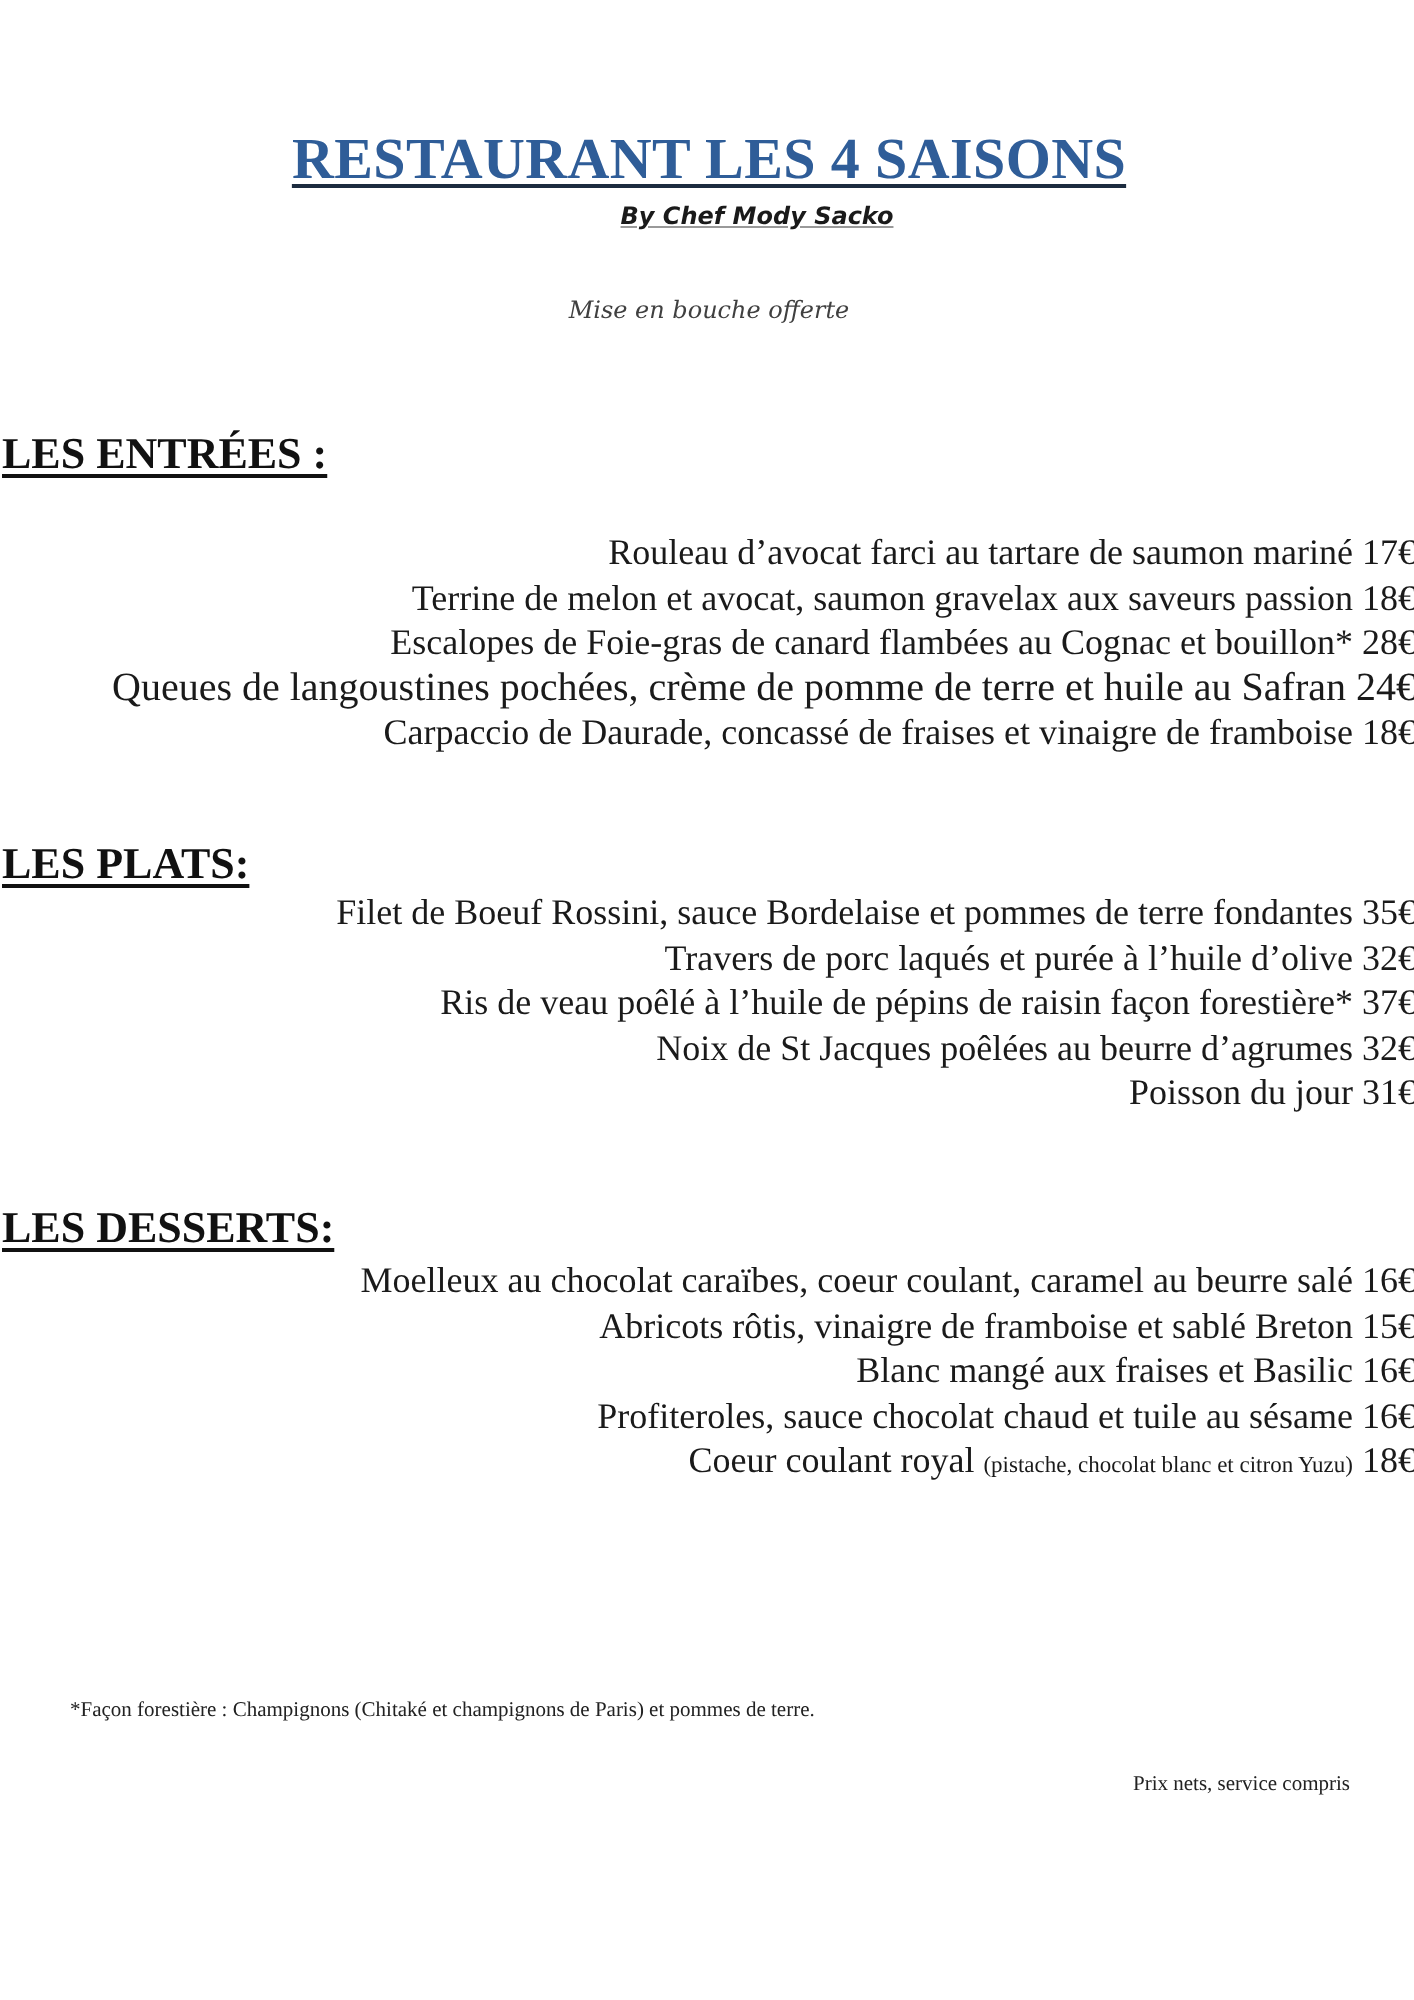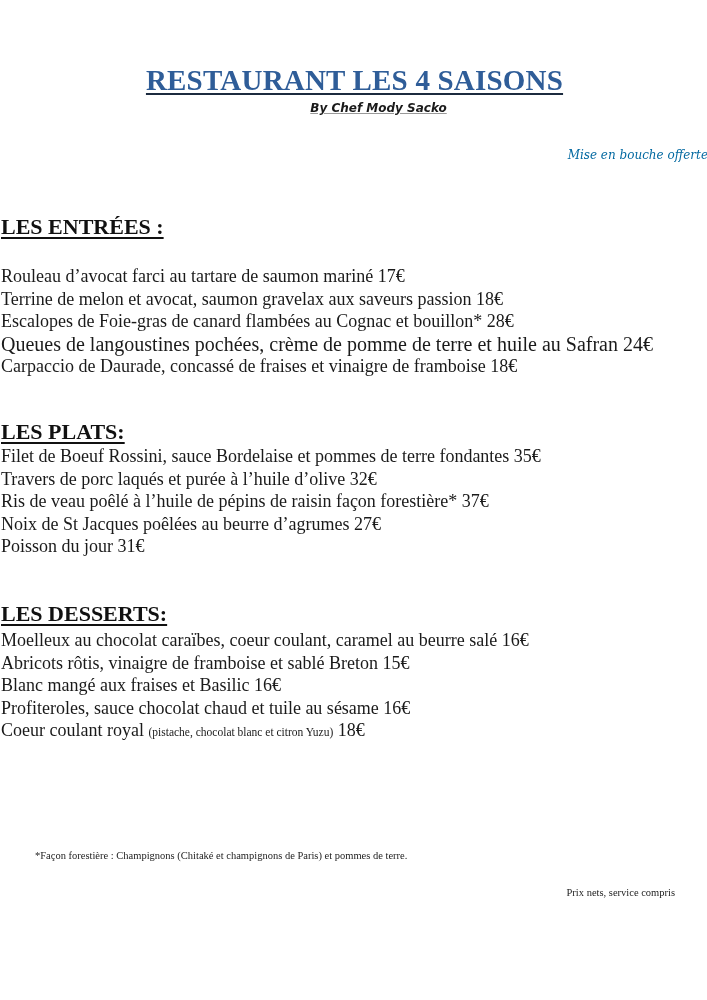--- a/index.html
+++ b/index.html
@@ -10,29 +10,29 @@
       font-family: "Liberation Serif", "DejaVu Serif", serif; font-weight: bold;
       font-size: 29px; color: #2f5d98; text-decoration: underline; text-decoration-thickness: 2px;
       text-underline-offset: 3px; text-decoration-color: #1c2b3f; letter-spacing: 0.2px;
     }
     .chef {
       position: absolute; left: 0; width: 707px; top: 101px; text-align: center;
       font-family: "DejaVu Sans", sans-serif; font-style: italic; font-weight: bold;
       font-size: 12px; color: #1a1a1a; text-decoration: underline; text-decoration-color: #999; margin-left: 24px;
     }
     .amuse {
-      position: absolute; left: 0; width: 707px; top: 148px; text-align: right;
-      font-family: "DejaVu Serif", serif; font-style: italic; font-size: 12px; color: #0369a1;
+      position: absolute; left: 0; width: 707px; top: 148px; text-align: center;
+      font-family: "DejaVu Serif", serif; font-style: italic; font-size: 12px; color: #404040;
     }
     .section-heading {
       position: absolute; left: 0; width: 707px; text-align: left;
       font-family: "Liberation Serif", serif; font-weight: bold; font-size: 22px;
       text-decoration: underline; text-underline-offset: 3px; color: #111;
     }
-    .items { position: absolute; left: 0; width: 707px; text-align: left; }
+    .items { position: absolute; left: 0; width: 707px; text-align: right; }
     .item {
       font-family: "Liberation Serif", serif; font-size: 18px; line-height: 22.5px;
       color: #1a1a1a; white-space: nowrap;
     }
     .item.small { font-size: 20px; }
     .item .note { font-size: 11.5px; }
     .footnotes {
       position: absolute; left: 34px; top: 849px;
       font-family: "Liberation Serif", serif; font-size: 10.5px; line-height: 13px; color: #222;
     }
@@ -57,21 +57,21 @@
     <div class="item">Escalopes de Foie-gras de canard flambées au Cognac et bouillon*  28€</div>
     <div class="item small">Queues de langoustines pochées, crème de pomme de terre et huile au Safran 24€</div>
     <div class="item">Carpaccio de Daurade, concassé de fraises et vinaigre de framboise 18€</div>
   </div>
 
   <div class="section-heading" style="top:419px;">LES PLATS:</div>
   <div class="items" style="top:445px;">
     <div class="item">Filet de Boeuf Rossini, sauce Bordelaise et pommes de terre fondantes 35€</div>
     <div class="item">Travers de porc laqués et purée à l’huile d’olive 32€</div>
     <div class="item">Ris de veau poêlé à l’huile de pépins de raisin façon forestière* 37€</div>
-    <div class="item">Noix de St Jacques poêlées au beurre d’agrumes 27€</div>
+    <div class="item">Noix de St Jacques poêlées au beurre d’agrumes 32€</div>
     <div class="item">Poisson du jour 31€</div>
   </div>
 
   <div class="section-heading" style="top:601px;">LES DESSERTS:</div>
   <div class="items" style="top:629px;">
     <div class="item">Moelleux au chocolat caraïbes, coeur coulant, caramel au beurre salé 16€</div>
     <div class="item">Abricots rôtis, vinaigre de framboise et sablé Breton 15€</div>
     <div class="item">Blanc mangé aux fraises et Basilic 16€</div>
     <div class="item">Profiteroles, sauce chocolat chaud et tuile au sésame 16€</div>
     <div class="item">

